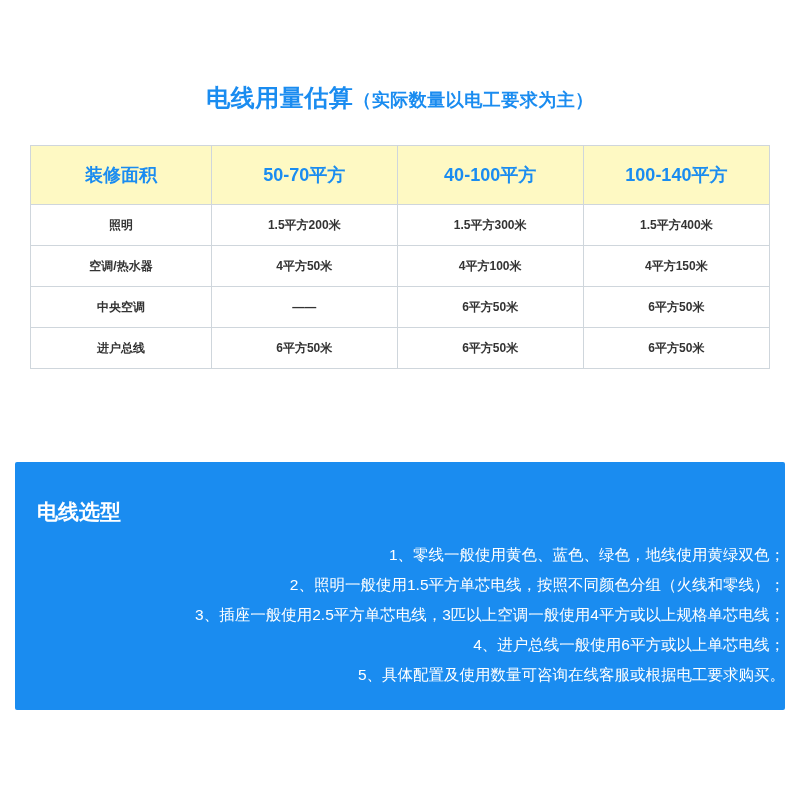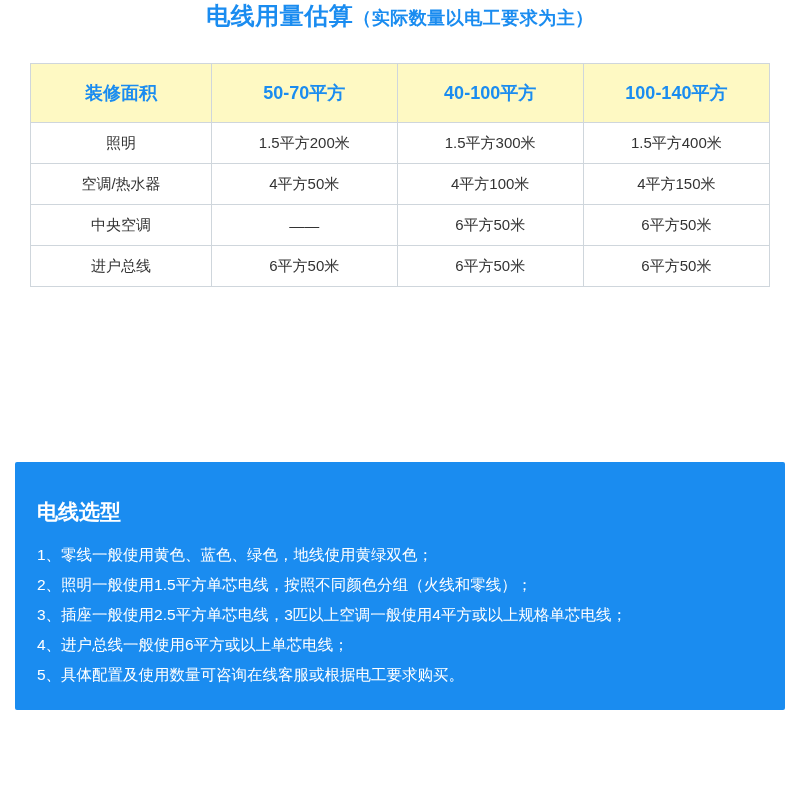--- a/index.html
+++ b/index.html
@@ -16,20 +16,21 @@
   .page {
     position: relative;
     width: 800px;
     height: 800px;
     overflow: hidden;
   }
 
   
   .title {
     text-align: center;
+    padding-top: 82px;
     font-size: 24px;
     font-weight: bold;
     color: #1a8cf0;
     letter-spacing: 0.5px;
   }
   .title .main { }
   .title .sub {
     font-size: 18px;
     font-weight: bold;
   }
@@ -51,22 +52,22 @@
   }
   table.est thead th {
     height: 56px;
     font-size: 18px;
     font-weight: bold;
     color: #1a8cf0;
     background: #fef9c3;
   }
   table.est tbody td {
     height: 38px;
-    font-size: 15px;
-    font-weight: normal;
+    font-size: 12px;
+    font-weight: bold;
     margin-left: 48px;
   }
   table.est col.c0 { width: 24.5%; }
   table.est col.c1 { width: 25.1%; }
   table.est col.c2 { width: 25.2%; }
   table.est col.c3 { width: 25.2%; }
 
   
   .panel {
     position: absolute;
@@ -88,20 +89,21 @@
   .panel ol {
     margin: 0;
     padding: 0;
     list-style: none;
   }
   .panel li {
     color: #ffffff;
     font-size: 15.5px;
     line-height: 30px;
     white-space: nowrap;
+    text-align: right;
   }
 </style>
 </head>
 <body>
 
 <div class="page">
 
   <div class="title">
     <span class="main">电线用量估算</span><span class="sub">（实际数量以电工要求为主）</span>
   </div>

